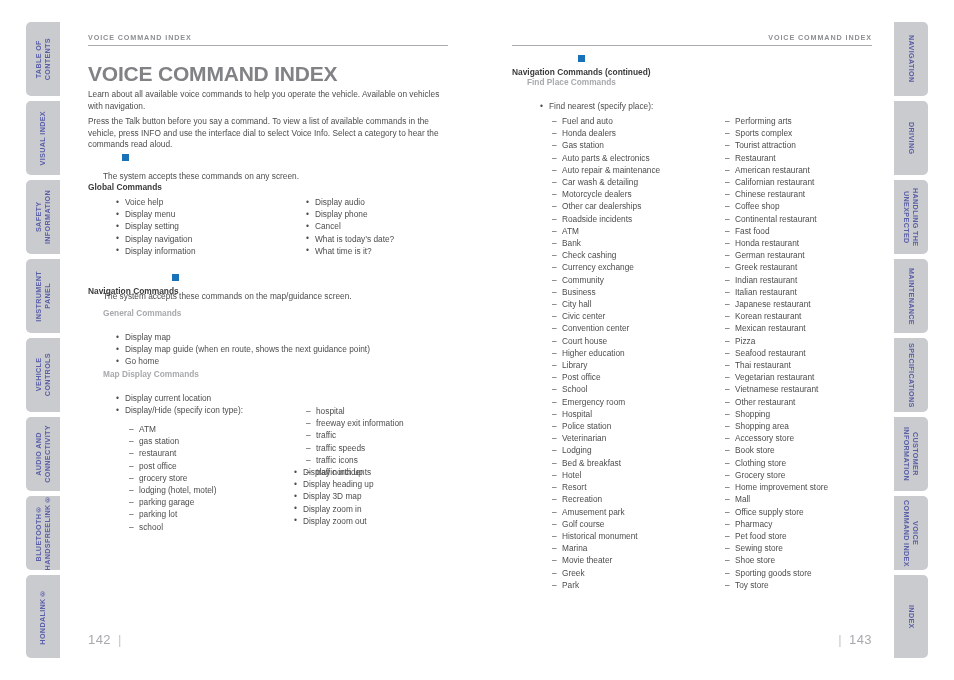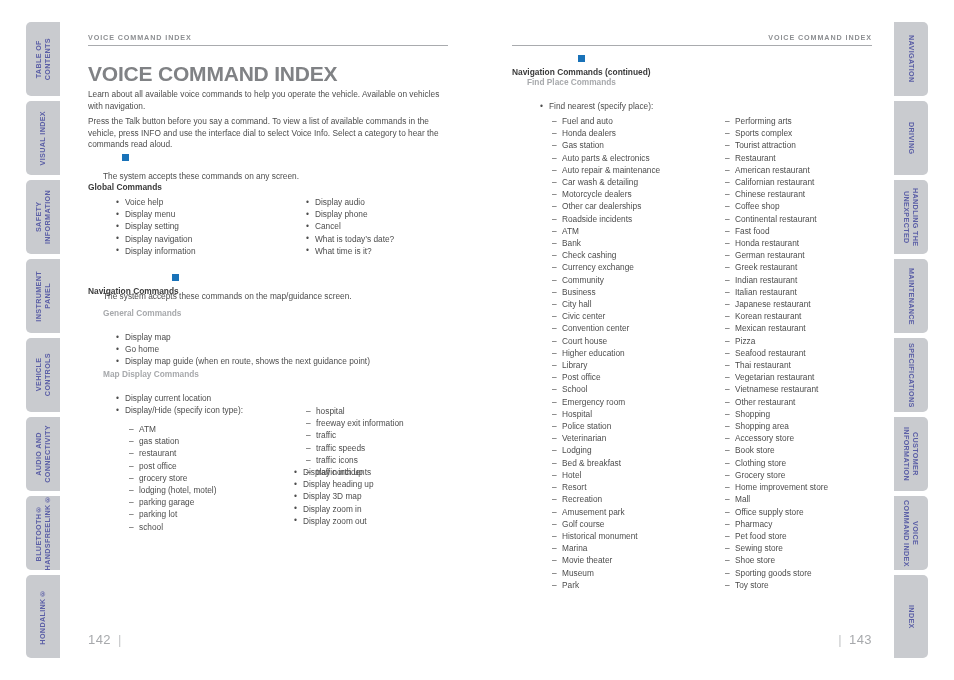--- a/index.html
+++ b/index.html
@@ -283,22 +283,22 @@
 
   <div class="section-head" style="top:274px;align-items:flex-end;">
     <span class="sq"></span>
     <span>Navigation Commands</span>
   </div>
   <div class="section-sub" style="top:291px;">The system accepts these commands on the map/guidance screen.</div>
 
   <div class="group-head" style="top:308px;">General Commands</div>
   <ul class="cmd" id="general-items" style="top:323px; left:20px;">
       <li>Display map</li>
+      <li>Display map guide (when en route, shows the next guidance point)</li>
       <li>Go home</li>
-      <li>Display map guide (when en route, shows the next guidance point)</li>
     </ul>
 
   <div class="group-head" style="top:369px;">Map Display Commands</div>
 
   <ul class="cmd" id="map-col1-bullets" style="top:384px; left:20px;">
       <li>Display current location</li>
       <li>Display/Hide (specify icon type):</li>
     </ul>
   <ul class="cmd dashed" id="map-col1-dashes" style="top:415px; left:33px;">
       <li>ATM</li>
@@ -380,21 +380,21 @@
       <li>Lodging</li>
       <li>Bed &amp; breakfast</li>
       <li>Hotel</li>
       <li>Resort</li>
       <li>Recreation</li>
       <li>Amusement park</li>
       <li>Golf course</li>
       <li>Historical monument</li>
       <li>Marina</li>
       <li>Movie theater</li>
-      <li>Museum</li>
+      <li>Greek</li>
       <li>Park</li>
     </ul>
   <ul class="cmd dashed" id="right-col2" style="top:107px; left:205px;">
       <li>Performing arts</li>
       <li>Sports complex</li>
       <li>Tourist attraction</li>
       <li>Restaurant</li>
       <li>American restaurant</li>
       <li>Californian restaurant</li>
       <li>Chinese restaurant</li>

